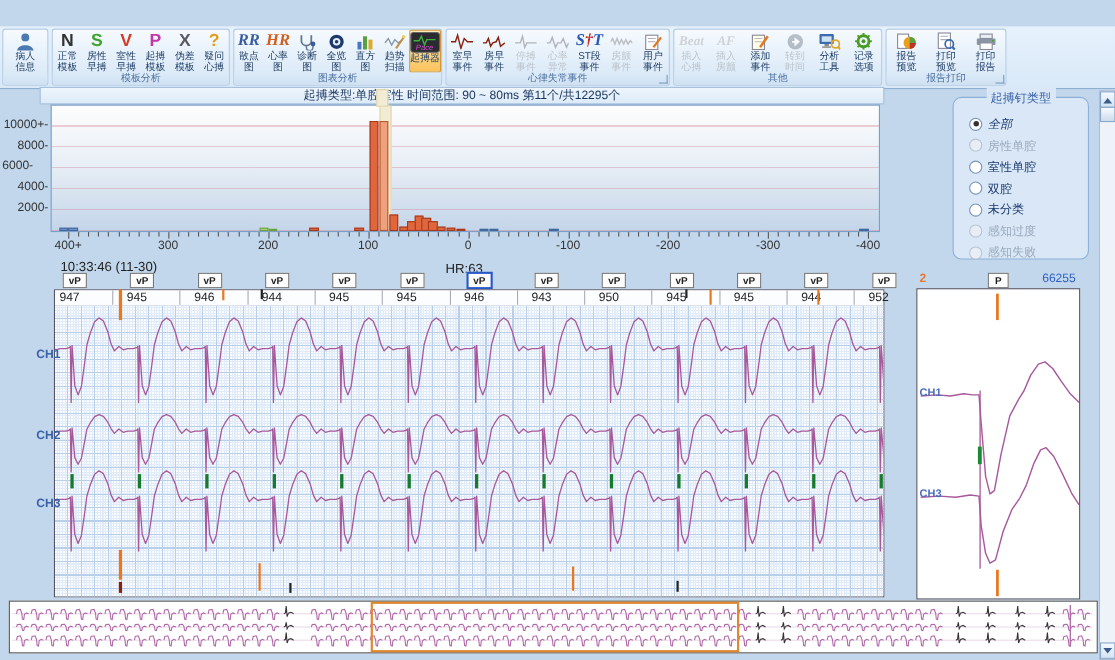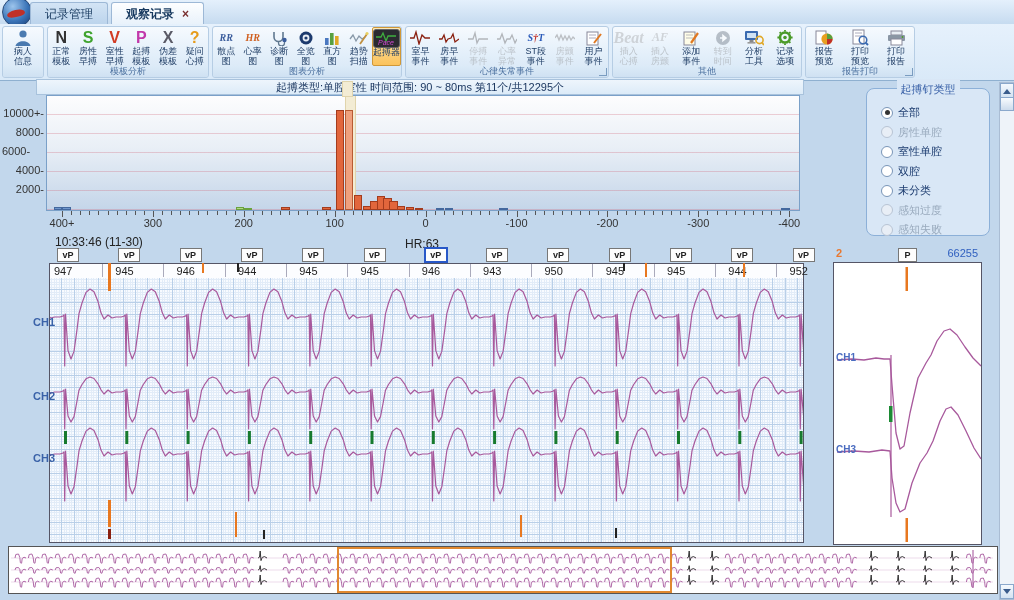--- a/index.html
+++ b/index.html
@@ -28,21 +28,21 @@
   .glabel{position:absolute;left:0;right:0;bottom:0;height:11px;font-size:9px;line-height:11px;
     color:#4a6f9e;text-align:center;background:linear-gradient(#dcebf8,#cfe1f2);
     border-radius:0 0 2px 2px;}
   .rbtns{display:flex;height:39px;}
   .rbtn{flex:1;display:flex;flex-direction:column;align-items:center;padding-top:1px;
     font-size:9px;line-height:9.5px;color:#1e3c64;text-align:center;white-space:pre-line;cursor:default;}
   .rbtn .ricon{height:19px;display:flex;align-items:center;justify-content:center;}
   .rbtn.disabled{opacity:.5;filter:grayscale(.8);color:#8a98a8;}
   .rbtn.sel{background:linear-gradient(#fdeab8,#fbc35c);border:1px solid #d09838;border-radius:2px;}
   .bigletter{font-weight:bold;font-size:16px;line-height:16px;}
-  .serifletter{font-family:"Liberation Serif","DejaVu Serif",serif;font-style:italic;font-weight:bold;font-size:10px;}
+  .serifletter{font-family:"Liberation Serif","DejaVu Serif",serif;font-style:italic;font-weight:bold;font-size:15px;}
   .launcher{position:absolute;right:1px;bottom:1px;width:7px;height:7px;border-right:1px solid #7a9cc0;border-bottom:1px solid #7a9cc0;}
   
   .hist-title{position:absolute;left:36px;top:79px;width:766px;height:14px;
     font-size:11px;color:#16325c;text-align:center;line-height:14px;
     background:linear-gradient(#eef5fc,#dcebf8);border:1px solid #a8c2dc;}
   .hist-plot{position:absolute;left:46px;top:95px;width:752px;height:114px;
     border:1px solid #7aa0c8;
     background:
       repeating-linear-gradient(to bottom,transparent 0 18px,rgba(205,90,110,.28) 18px 19px),
       linear-gradient(#fdfdfe,#e9eff6 45%,#c4d5e9);}
@@ -91,29 +91,20 @@
   .sbtn{position:absolute;left:0;width:12px;height:13px;background:linear-gradient(#f4f9fe,#d4e3f2);border:1px solid #8aa8cc;}
   .sbtn .tri-up{width:0;height:0;border:4px solid transparent;border-bottom:5px solid #3a5c8c;margin:1px auto 0;}
   .sbtn .tri-dn{width:0;height:0;border:4px solid transparent;border-top:5px solid #3a5c8c;margin:4px auto 0;}
   .sthumb{position:absolute;left:0;top:14px;width:12px;height:12px;background:linear-gradient(#f8fbfe,#ccdbec);border:1px solid #8aa8cc;}
 </style>
 </head>
 <body>
 
 <div id="app">
 
-  <div class="titlebar">
-    <div class="logo">
-        <i></i>
-      </div>
-    <div class="tabs" id="tabs">
-        <div class="tab"><span>记录管理</span></div>
-        <div class="tab active"><span>观察记录</span><span class="x">×</span></div>
-      </div>
-  </div>
 
   <div class="ribbon" id="ribbon"><div class="rgroup" style="width: 40px;"><div class="rbtns">
           <div class="rbtn"><div class="ricon"><svg xmlns="http://www.w3.org/2000/svg" width="20" height="18" viewBox="0 0 20 18">
                 <circle cx="10" cy="5" r="3.6" fill="#4a7ab0"></circle>
                 <path d="M2.5 17c1-6.5 14-6.5 15 0z" fill="#4a7ab0"></path>
               </svg></div><div>病人
 信息</div></div>
         </div><div class="glabel"></div></div><div class="rgroup" style="width: 160px;"><div class="rbtns">
           <div class="rbtn"><div class="ricon"><span class="bigletter" style="color:#333333">N</span></div><div>正常
 模板</div></div>
@@ -179,21 +170,21 @@
               </svg></div><div>房颤
 事件</div></div>
           <div class="rbtn"><div class="ricon"><svg xmlns="http://www.w3.org/2000/svg" width="18" height="16" viewBox="0 0 18 16">
                 <rect x="2" y="2" width="11" height="13" fill="#fff" stroke="#889"></rect>
                 <line x1="4" y1="5" x2="11" y2="5" stroke="#aab"></line>
                 <line x1="4" y1="8" x2="11" y2="8" stroke="#aab"></line>
                 <line x1="16" y1="4" x2="9" y2="13" stroke="#e07820" stroke-width="2"></line>
               </svg></div><div>用户
 事件</div></div>
         </div><div class="glabel">心律失常事件</div><div class="launcher"></div></div><div class="rgroup" style="width: 188px;"><div class="rbtns">
-          <div class="rbtn disabled"><div class="ricon"><span class="serifletter" style="color:#a8b2c0;font-size:16px">Beat</span></div><div>插入
+          <div class="rbtn disabled"><div class="ricon"><span class="serifletter" style="color:#a8b2c0;font-size:12px">Beat</span></div><div>插入
 心搏</div></div>
           <div class="rbtn disabled"><div class="ricon"><span class="serifletter" style="color:#a8b2c0;font-size:12px">AF</span></div><div>插入
 房颤</div></div>
           <div class="rbtn"><div class="ricon"><svg xmlns="http://www.w3.org/2000/svg" width="18" height="16" viewBox="0 0 18 16">
                 <rect x="2" y="2" width="11" height="13" fill="#fffde8" stroke="#889"></rect>
                 <line x1="4" y1="5" x2="11" y2="5" stroke="#bbb"></line>
                 <line x1="4" y1="8" x2="11" y2="8" stroke="#bbb"></line>
                 <line x1="16" y1="3" x2="9" y2="13" stroke="#e07820" stroke-width="2.2"></line>
               </svg></div><div>添加
 事件</div></div>
@@ -373,21 +364,21 @@
       <div class="axis-lab" style="left: 2px; top: 145px; width: 42px; text-align: left;">6000-</div>
       <div class="axis-lab" style="left: 2px; top: 164px; width: 42px; text-align: right;">4000-</div>
       <div class="axis-lab" style="left: 2px; top: 183px; width: 42px; text-align: right;">2000-</div>
     </div>
 
   <div class="pacing-panel">
     <div class="legend"><span>起搏钉类型</span></div>
     <div id="radioList">
         <div class="radio-row" style="top: 16px;">
           <span class="rc on"></span>
-          <span style="color: rgb(26, 58, 110);">全部</span>
+          <span style="color: rgb(26, 58, 110); font-style: italic;">全部</span>
         </div>
         <div class="radio-row" style="top: 35.5px;">
           <span class="rc dis"></span>
           <span style="color: rgb(154, 171, 190);">房性单腔</span>
         </div>
         <div class="radio-row" style="top: 55px;">
           <span class="rc"></span>
           <span style="color: rgb(26, 58, 110); font-weight: normal;">室性单腔</span>
         </div>
         <div class="radio-row" style="top: 74.5px;">

